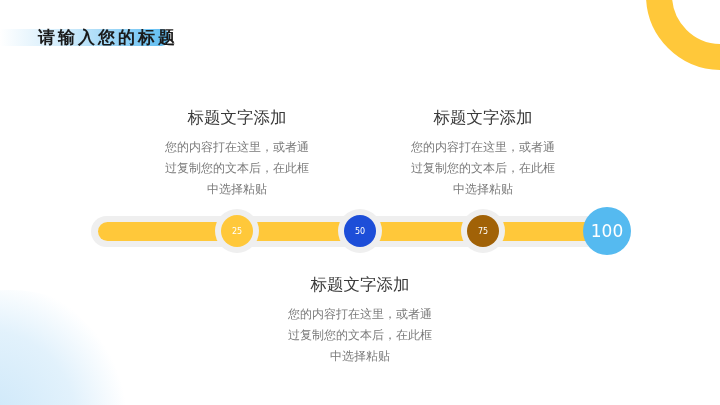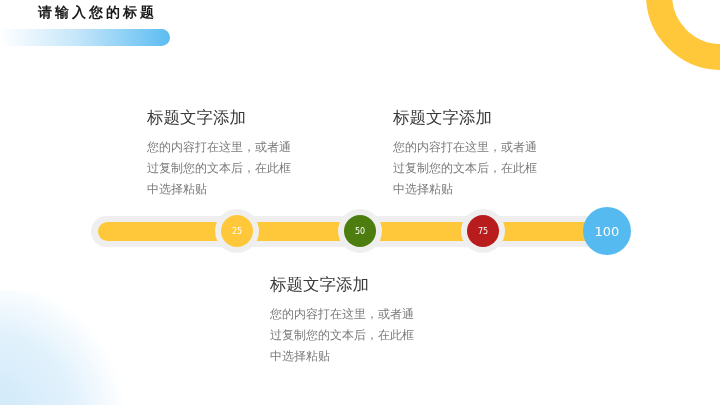--- a/index.html
+++ b/index.html
@@ -1,34 +1,34 @@
 <!DOCTYPE html>
 <html><head>
 <meta charset="utf-8">
 <style>
   html, body { margin:0; padding:0; }
   body { width:720px; height:405px; position:relative; overflow:hidden; background:#ffffff;
          font-family: "DejaVu Sans", "Liberation Sans", sans-serif; }
   .title-bar { position:absolute; left:0; top:29px; width:170px; height:17px; border-radius:0 9px 9px 0;
     background: linear-gradient(90deg, rgba(90,185,240,0) 0%, rgba(90,185,240,0.35) 45%, #5cbcf2 100%); }
-  .page-title { position:absolute; left:38px; top:4px; font-size:14px; font-weight:bold; letter-spacing:3px; color:#1a1a1a; }
+  .page-title { position:absolute; left:38px; top:26px; font-size:17px; font-weight:bold; letter-spacing:3px; color:#1a1a1a; }
   .ring { position:absolute; left:646px; top:-80px; width:150px; height:150px; border-radius:50%;
     border:26px solid #ffc83a; box-sizing:border-box; }
   .blob { position:absolute; left:-120px; top:290px; width:260px; height:240px; border-radius:50%;
     background: radial-gradient(circle at 40% 55%, rgba(170,215,245,0.6) 0%, rgba(190,225,248,0.45) 45%, rgba(255,255,255,0) 70%); }
-  .block { position:absolute; width:180px; }
+  .block { position:absolute; width:180px; text-align:center; }
   .block .h { font-size:16.5px; color:#3a3a3a; margin-bottom:8px; }
   .block .p { font-size:12px; color:#7a7a7a; line-height:21px; }
   .track-outer { position:absolute; left:91px; top:216px; width:520px; height:31px; border-radius:16px; background:#efefef; }
   .track-inner { position:absolute; left:98px; top:222px; width:500px; height:19px; border-radius:10px; background:#ffc83a; }
   .node-halo { position:absolute; width:44px; height:44px; border-radius:50%; background:#efefef; }
   .node { position:absolute; width:32px; height:32px; border-radius:50%; color:#fff; font-size:8px;
     display:flex; align-items:center; justify-content:center;text-align:center; }
   .big { position:absolute; left:583px; top:207px; width:48px; height:48px; border-radius:50%; background:#55baf0;
-    color:#fff; font-size:13px; display:flex; align-items:center; justify-content:center; }
+    color:#fff; font-size:17px; display:flex; align-items:center; justify-content:center; }
 </style>
 </head>
 <body>
 
 <div class="ring"></div>
 <div class="blob"></div>
 
 <div class="title-bar"></div>
 <div class="page-title">请输入您的标题</div>
 
@@ -53,18 +53,18 @@
   <div class="p">中选择粘贴</div>
 </div>
 
 <div class="track-outer"></div>
 <div class="track-inner"></div>
 
 <div class="node-halo" style="left:215px; top:209px;"></div>
 <div class="node" style="left:221px; top:215px; background:#ffc83a;">25</div>
 
 <div class="node-halo" style="left:338px; top:209px;"></div>
-<div class="node" style="left:344px; top:215px; background:#4d7c0f;">50</div>
+<div class="node" style="left:344px; top:215px; background:#1d4ed8;">50</div>
 
 <div class="node-halo" style="left:461px; top:209px;"></div>
-<div class="node" style="left:467px; top:215px; background:#b91c1c;">75</div>
+<div class="node" style="left:467px; top:215px; background:#a16207;">75</div>
 
 <div class="big">100</div>
 
 </body></html>

